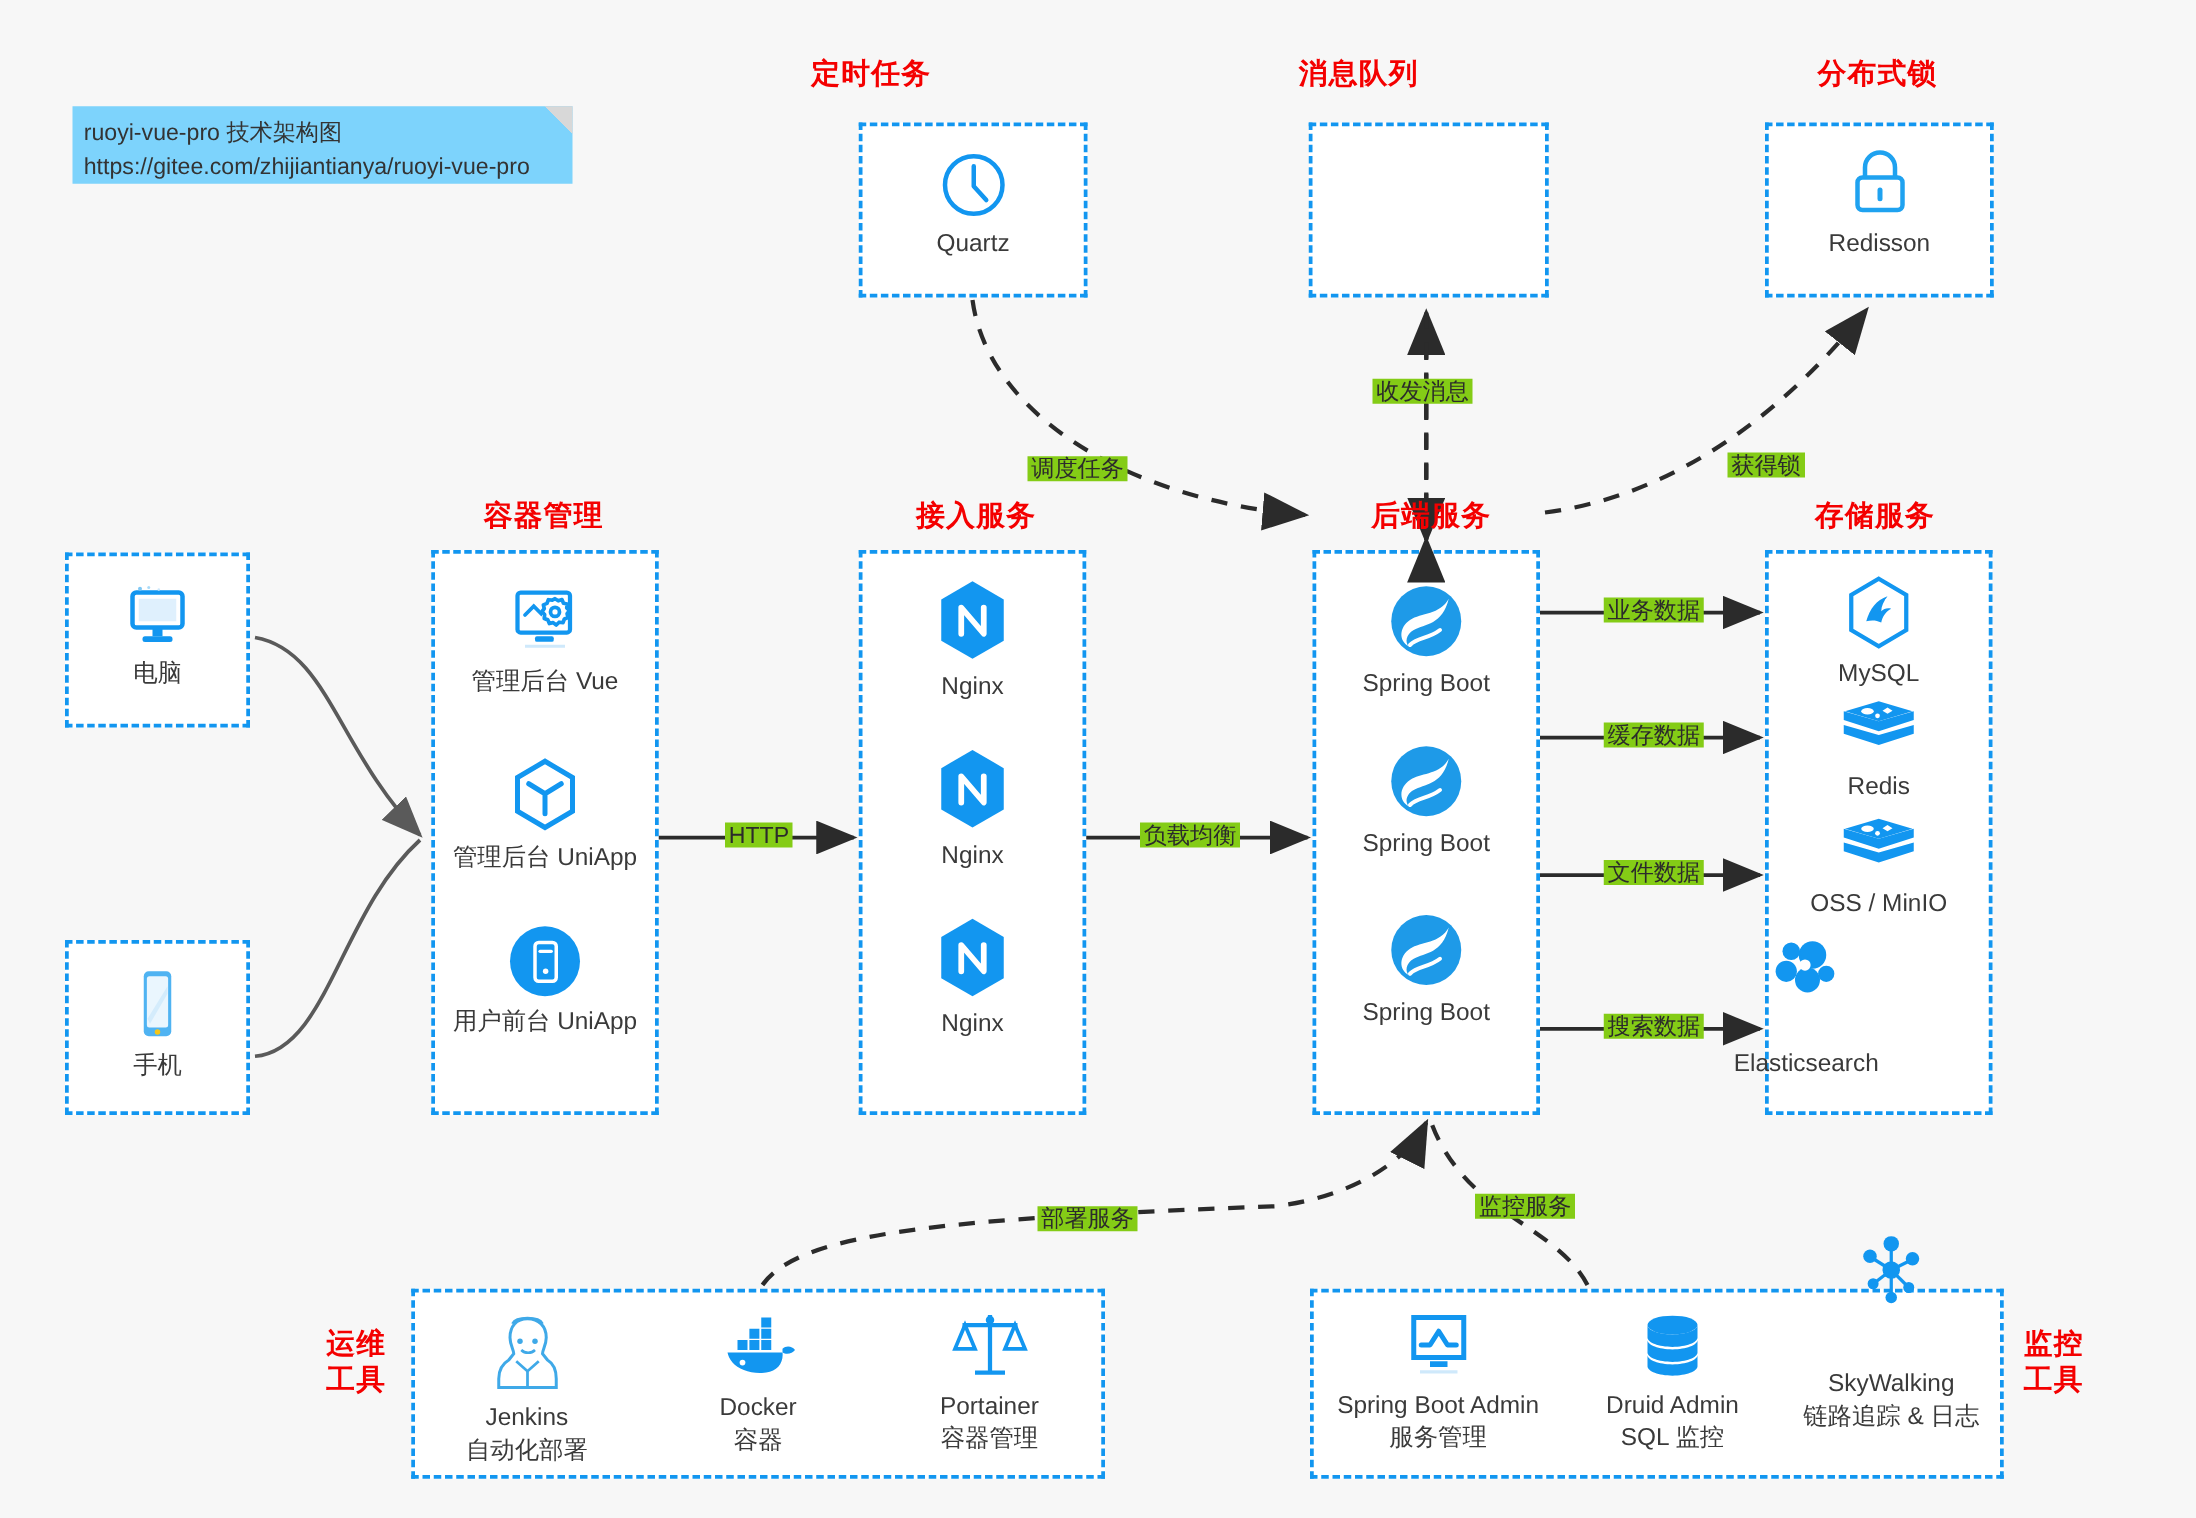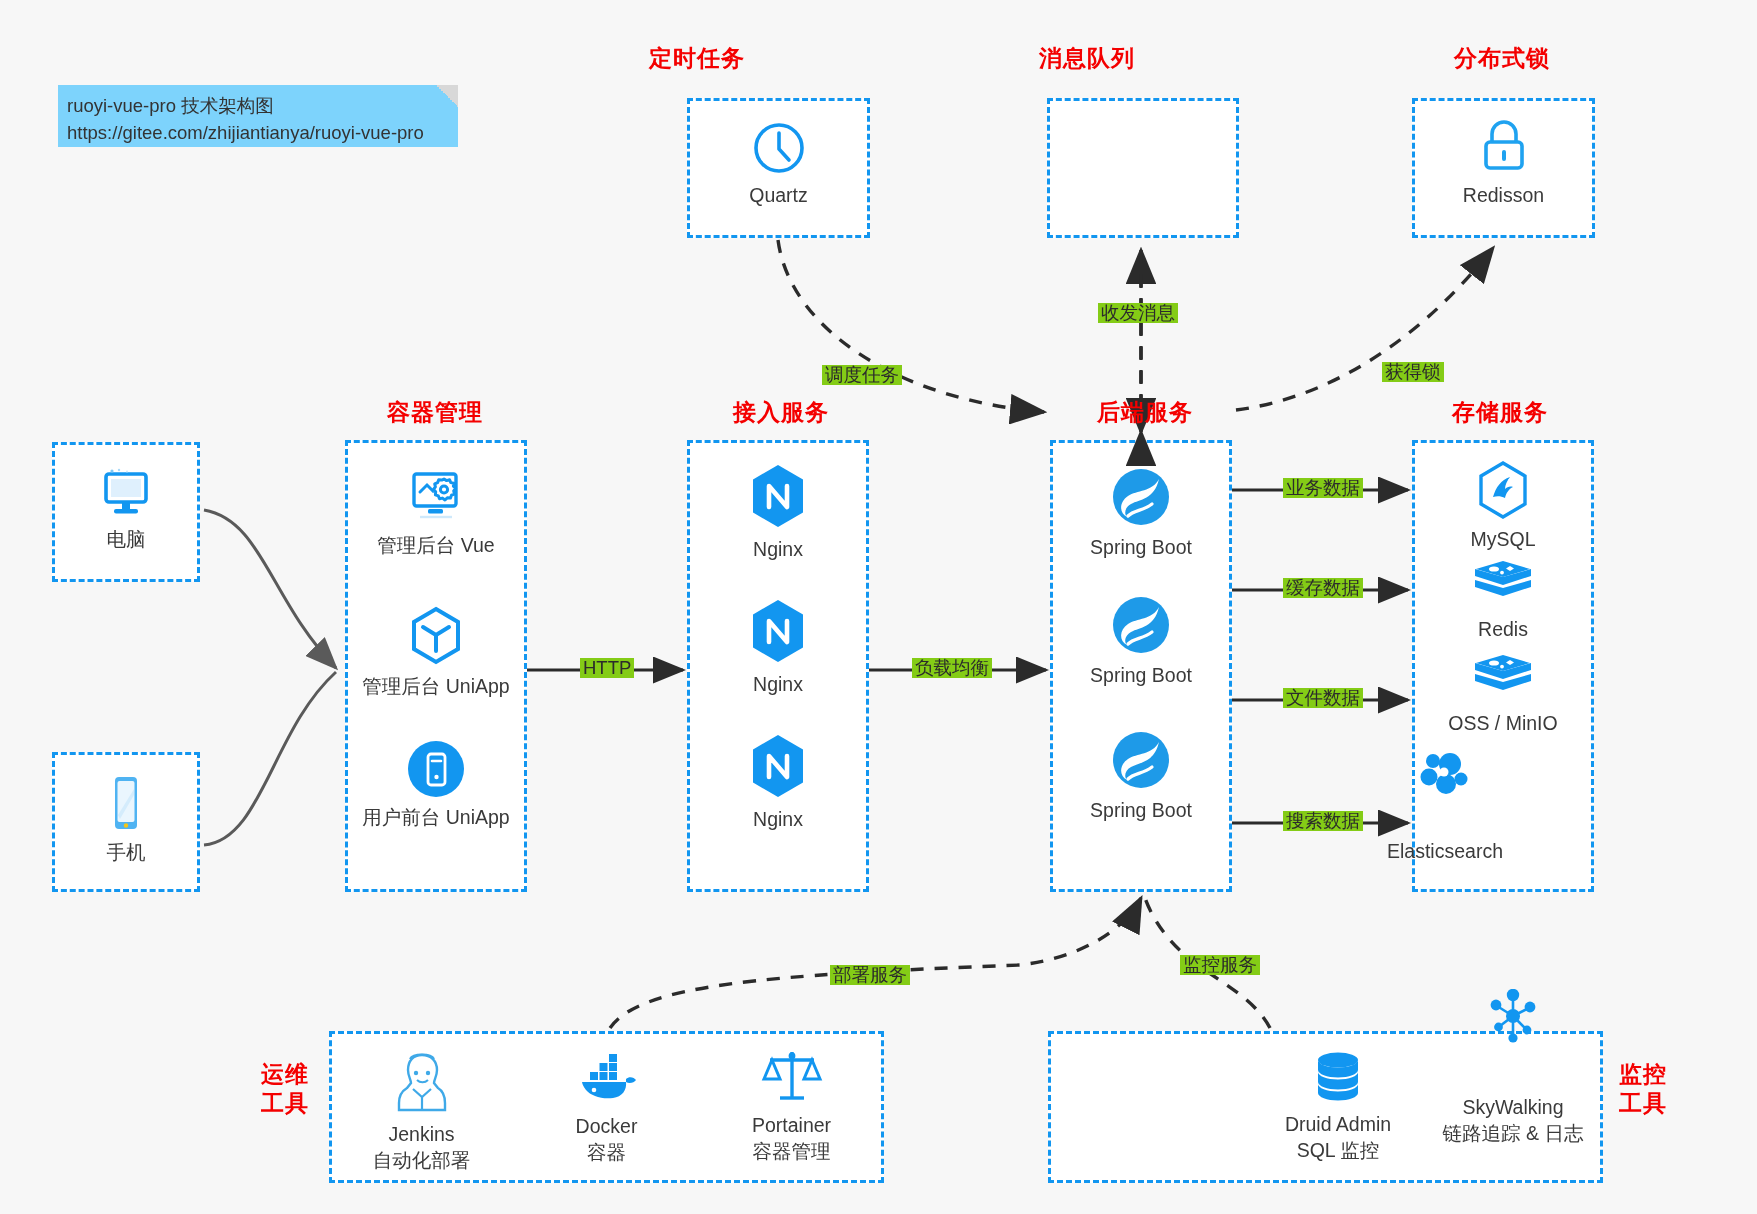--- a/index.html
+++ b/index.html
@@ -409,20 +409,34 @@
         <path d="M52,14 L44,33 L60,33 Z" fill="none" stroke="#1296f0" stroke-width="3"></path>
         <circle cx="32" cy="10" r="3.4" fill="#1296f0"></circle>
       </svg>
     </span>
     <span class="lbl">
       <span>Portainer</span>
       <span class="sub">容器管理</span>
     </span>
   </div>
 
+  <div class="node" style="left:1048px;top:1049px;width:205px;">
+    <span class="ico">
+      <svg width="58" height="56" viewBox="0 0 58 56">
+        <rect x="9" y="5" width="40" height="32" fill="none" stroke="#1296f0" stroke-width="4"></rect>
+        <path d="M15,27 L22,27 L29,16 L36,27 L43,27" fill="none" stroke="#1296f0" stroke-width="4" stroke-linejoin="round" stroke-linecap="round"></path>
+        <rect x="22" y="40" width="14" height="4.6" fill="#1296f0"></rect>
+        <path d="M14,48.5 L44,48.5" stroke="#cfe9fb" stroke-width="2.6"></path>
+      </svg>
+    </span>
+    <span class="lbl">
+      <span>Spring Boot Admin</span>
+      <span class="sub">服务管理</span>
+    </span>
+  </div>
 
   <div class="node" style="left:1253px;top:1049px;width:170px;">
     <span class="ico">
       <svg width="56" height="56" viewBox="0 0 56 56">
         <ellipse cx="28" cy="11" rx="20" ry="7.5" fill="#1296f0"></ellipse>
         <path d="M8,11 L8,21 C8,25 17,28.5 28,28.5 C39,28.5 48,25 48,21 L48,11
                  C48,15 39,18.5 28,18.5 C17,18.5 8,15 8,11 Z" fill="#1296f0"></path>
         <path d="M8,23 L8,33 C8,37 17,40.5 28,40.5 C39,40.5 48,37 48,33 L48,23
                  C48,27 39,30.5 28,30.5 C17,30.5 8,27 8,23 Z" fill="#1296f0"></path>
         <path d="M8,35 L8,44 C8,48 17,51.5 28,51.5 C39,51.5 48,48 48,44 L48,35

